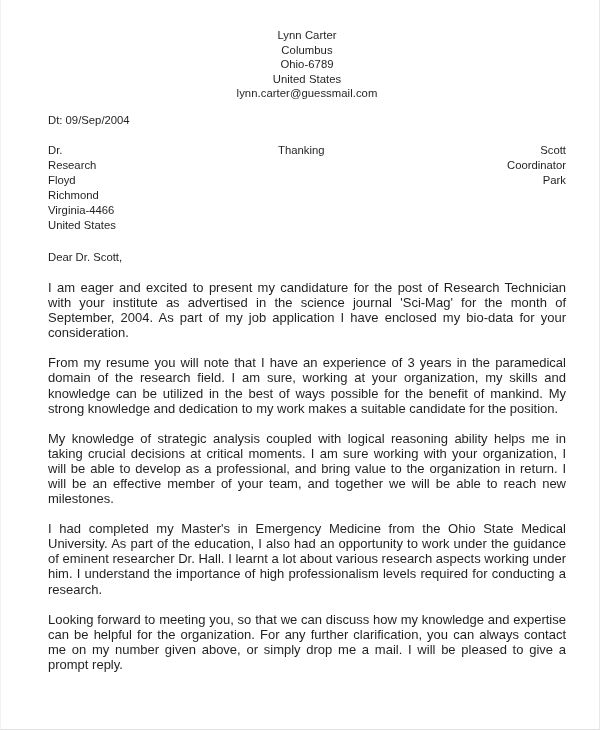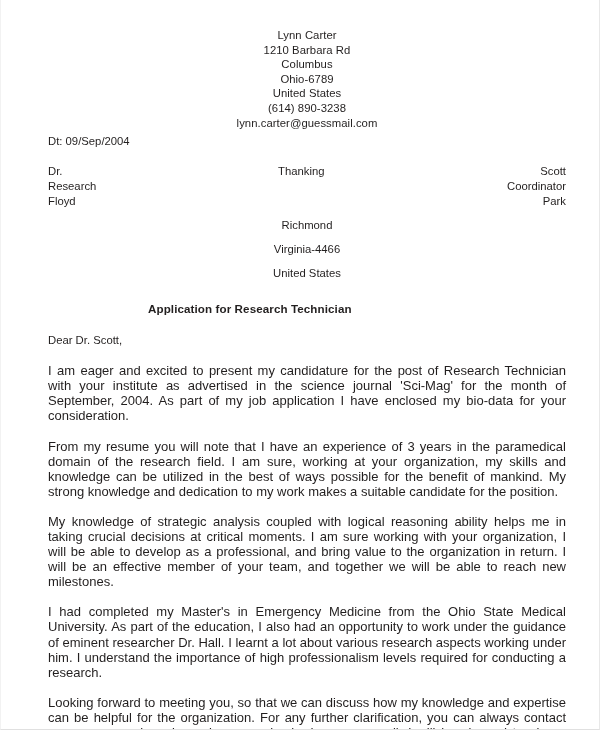--- a/index.html
+++ b/index.html
@@ -35,39 +35,38 @@
     margin-top: 24px;
     text-align: center;
     font-size: 11.3px;
     line-height: 14.6px;
     letter-spacing: 0.05px;
   }
   .sender div { white-space: nowrap; }
 
   
   .date-line {
-    margin-top: 4px;
+    margin-top: 12px;
     font-size: 11.3px;
     line-height: 15px;
   }
 
   
   .recipient {
     margin-top: 15px;
     font-size: 11.3px;
     line-height: 15px;
   }
   .just-line {
     text-align: justify;
     text-align-last: justify;
     white-space: pre;
   }
   .plain-line {
-    text-align: center;
-    margin-top: 9px;
+    text-align: left;
   }
 
   
   .subject {
     margin-top: 20px;
     margin-left: 100px;
     font-size: 11.6px;
     font-weight: bold;
     line-height: 15px;
     letter-spacing: 0.1px;
@@ -90,40 +89,37 @@
   }
 </style>
 </head>
 <body>
 
 <div class="page">
   <div class="sheet">
 
     <div class="sender">
       <div>Lynn Carter</div>
-      <div>1210 Barbara Rd</div>
       <div>Columbus</div>
       <div>Ohio-6789</div>
       <div>United States</div>
-      <div>(614) 890-3238</div>
       <div>lynn.carter@guessmail.com</div>
     </div>
 
     <div class="date-line">Dt: 09/Sep/2004</div>
 
     <div class="recipient">
       <div class="just-line">Dr. Thanking Scott</div>
       <div class="just-line">Research Coordinator</div>
       <div class="just-line">Floyd Park</div>
       <div class="plain-line">Richmond</div>
       <div class="plain-line">Virginia-4466</div>
       <div class="plain-line">United States</div>
     </div>
 
-    <div class="subject">Application for Research Technician</div>
 
     <div class="salutation">Dear Dr. Scott,</div>
 
     <div class="body-par">I am eager and excited to present my candidature for the post of Research Technician with your institute as advertised in the science journal 'Sci-Mag' for the month of September, 2004. As part of my job application I have enclosed my bio-data for your consideration.</div>
     <div class="body-par">From my resume you will note that I have an experience of 3 years in the paramedical domain of the research field. I am sure, working at your organization, my skills and knowledge can be utilized in the best of ways possible for the benefit of mankind. My strong knowledge and dedication to my work makes a suitable candidate for the position.</div>
     <div class="body-par">My knowledge of strategic analysis coupled with logical reasoning ability helps me in taking crucial decisions at critical moments. I am sure working with your organization, I will be able to develop as a professional, and bring value to the organization in return. I will be an effective member of your team, and together we will be able to reach new milestones.</div>
     <div class="body-par">I had completed my Master's in Emergency Medicine from the Ohio State Medical University. As part of the education, I also had an opportunity to work under the guidance of eminent researcher Dr. Hall. I learnt a lot about various research aspects working under him. I understand the importance of high professionalism levels required for conducting a research.</div>
     <div class="body-par">Looking forward to meeting you, so that we can discuss how my knowledge and expertise can be helpful for the organization. For any further clarification, you can always contact me on my number given above, or simply drop me a mail. I will be pleased to give a prompt reply.</div>
 
   </div>

